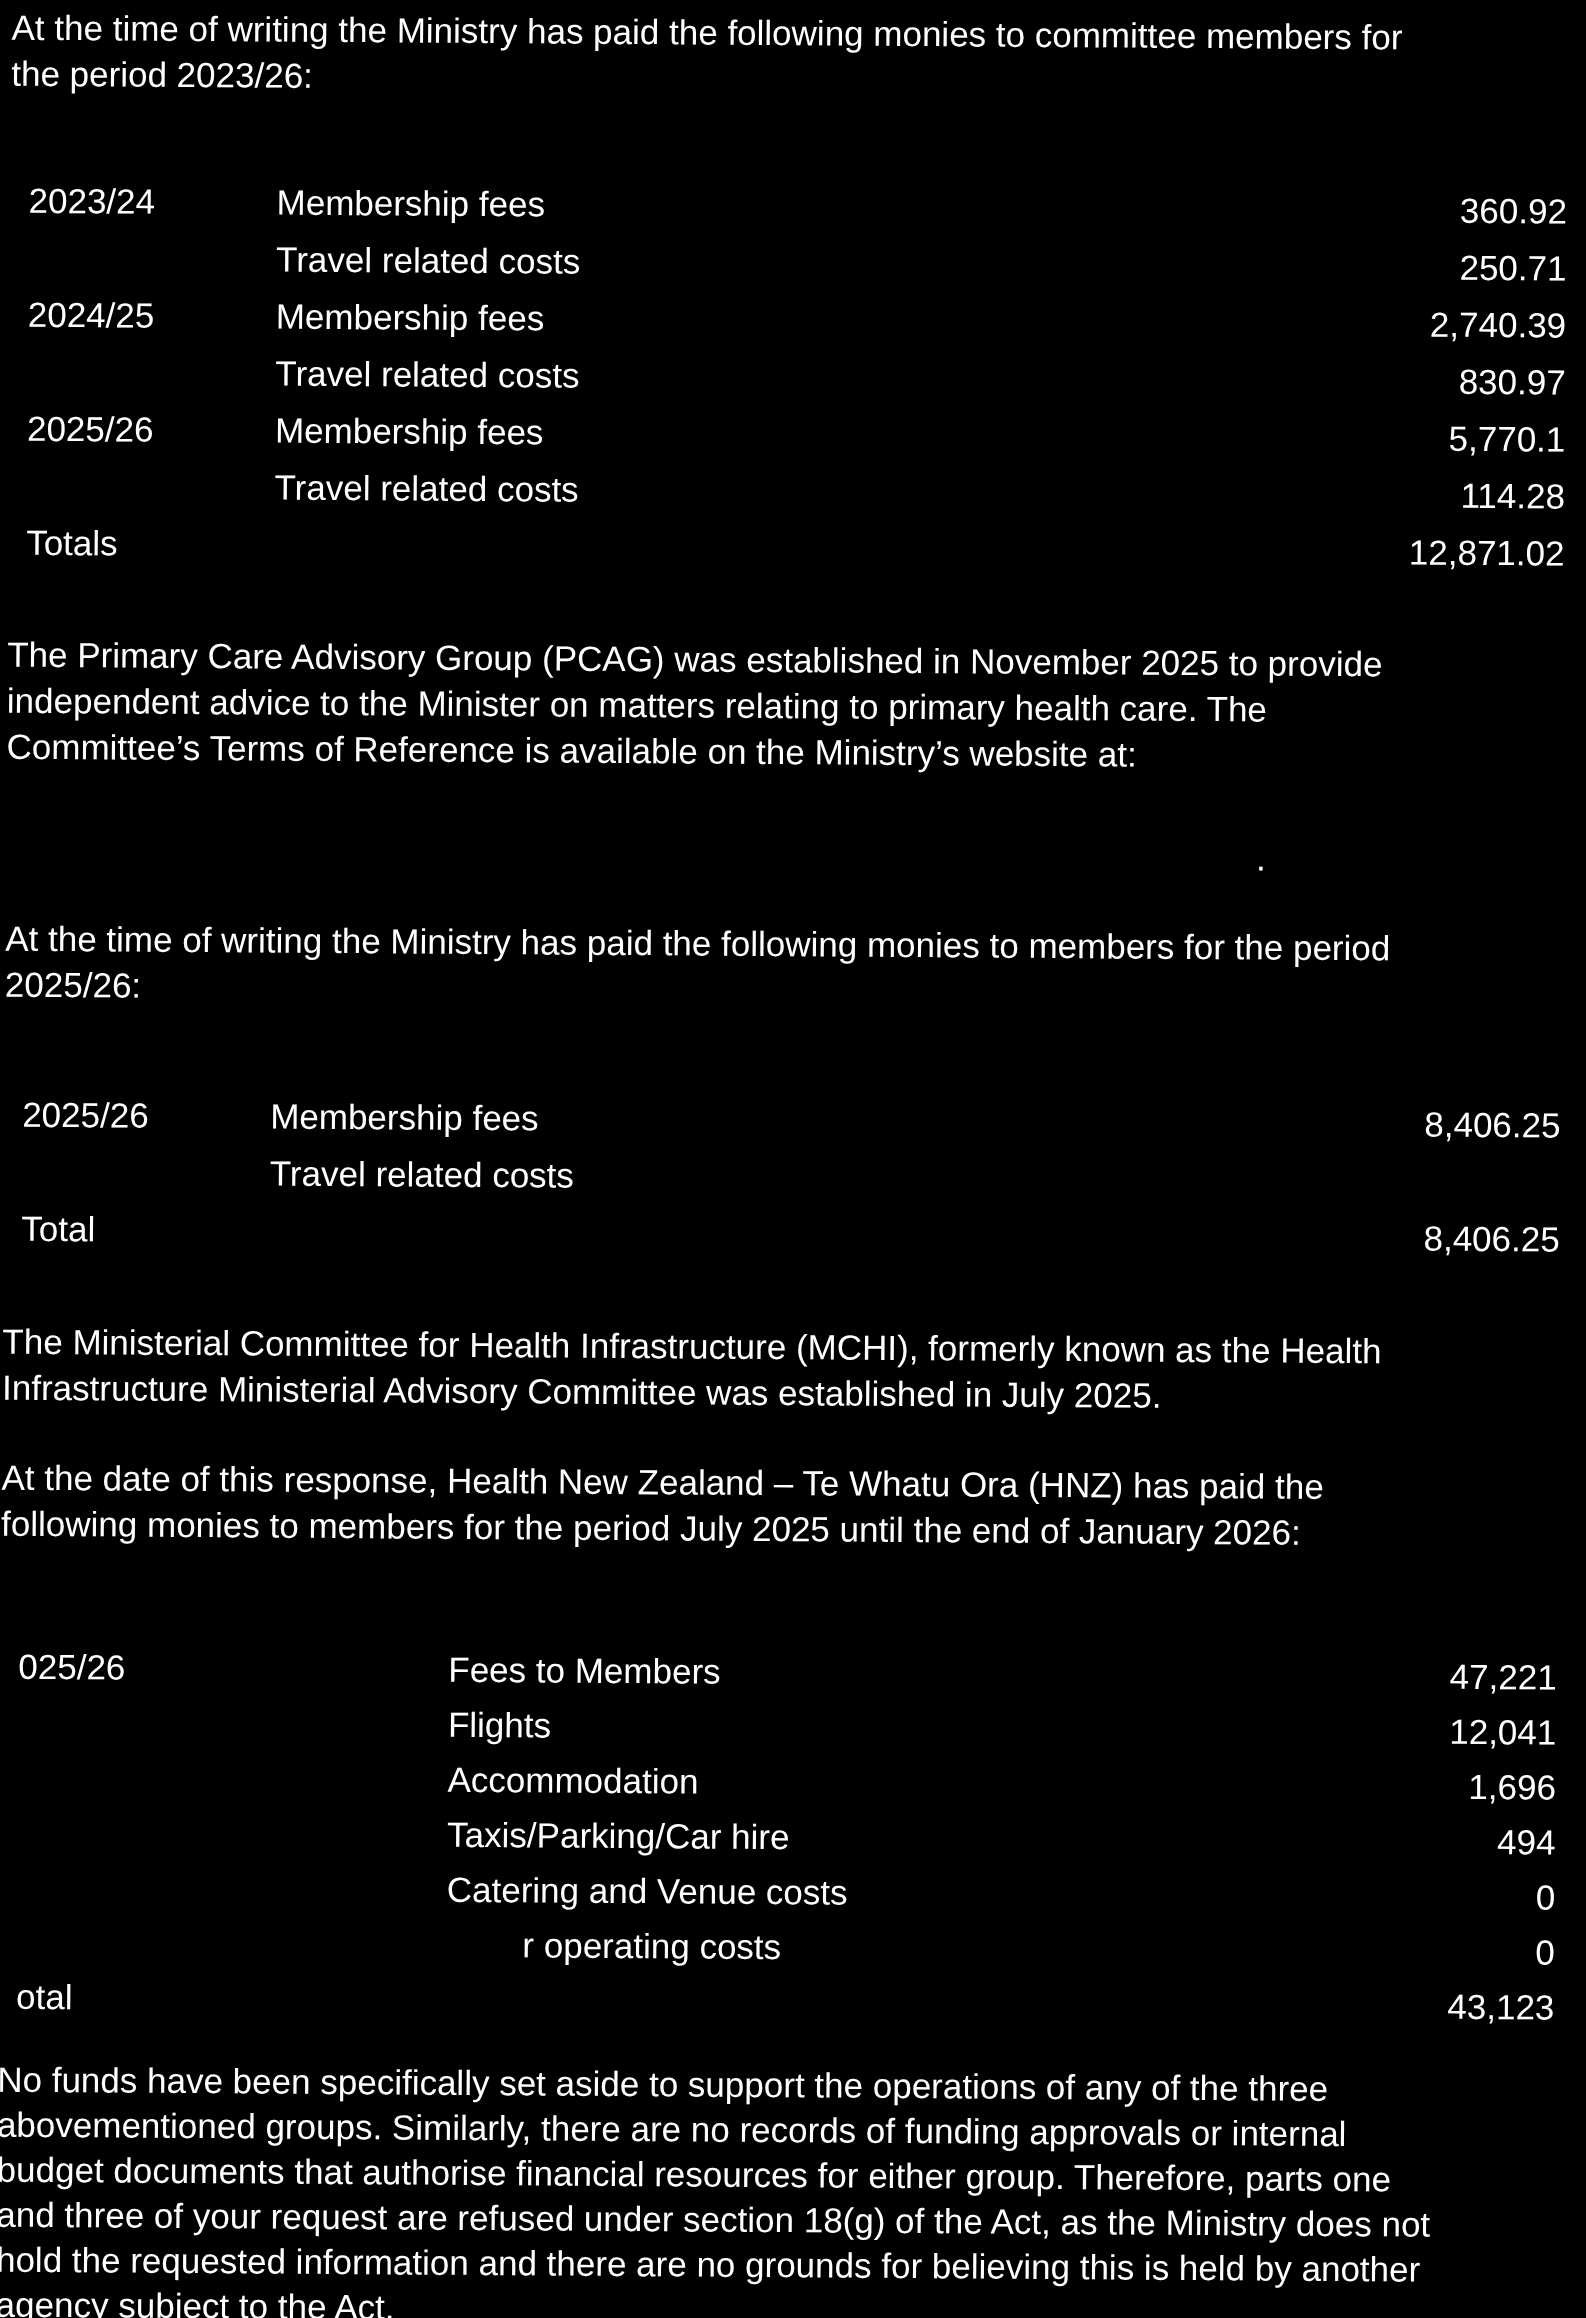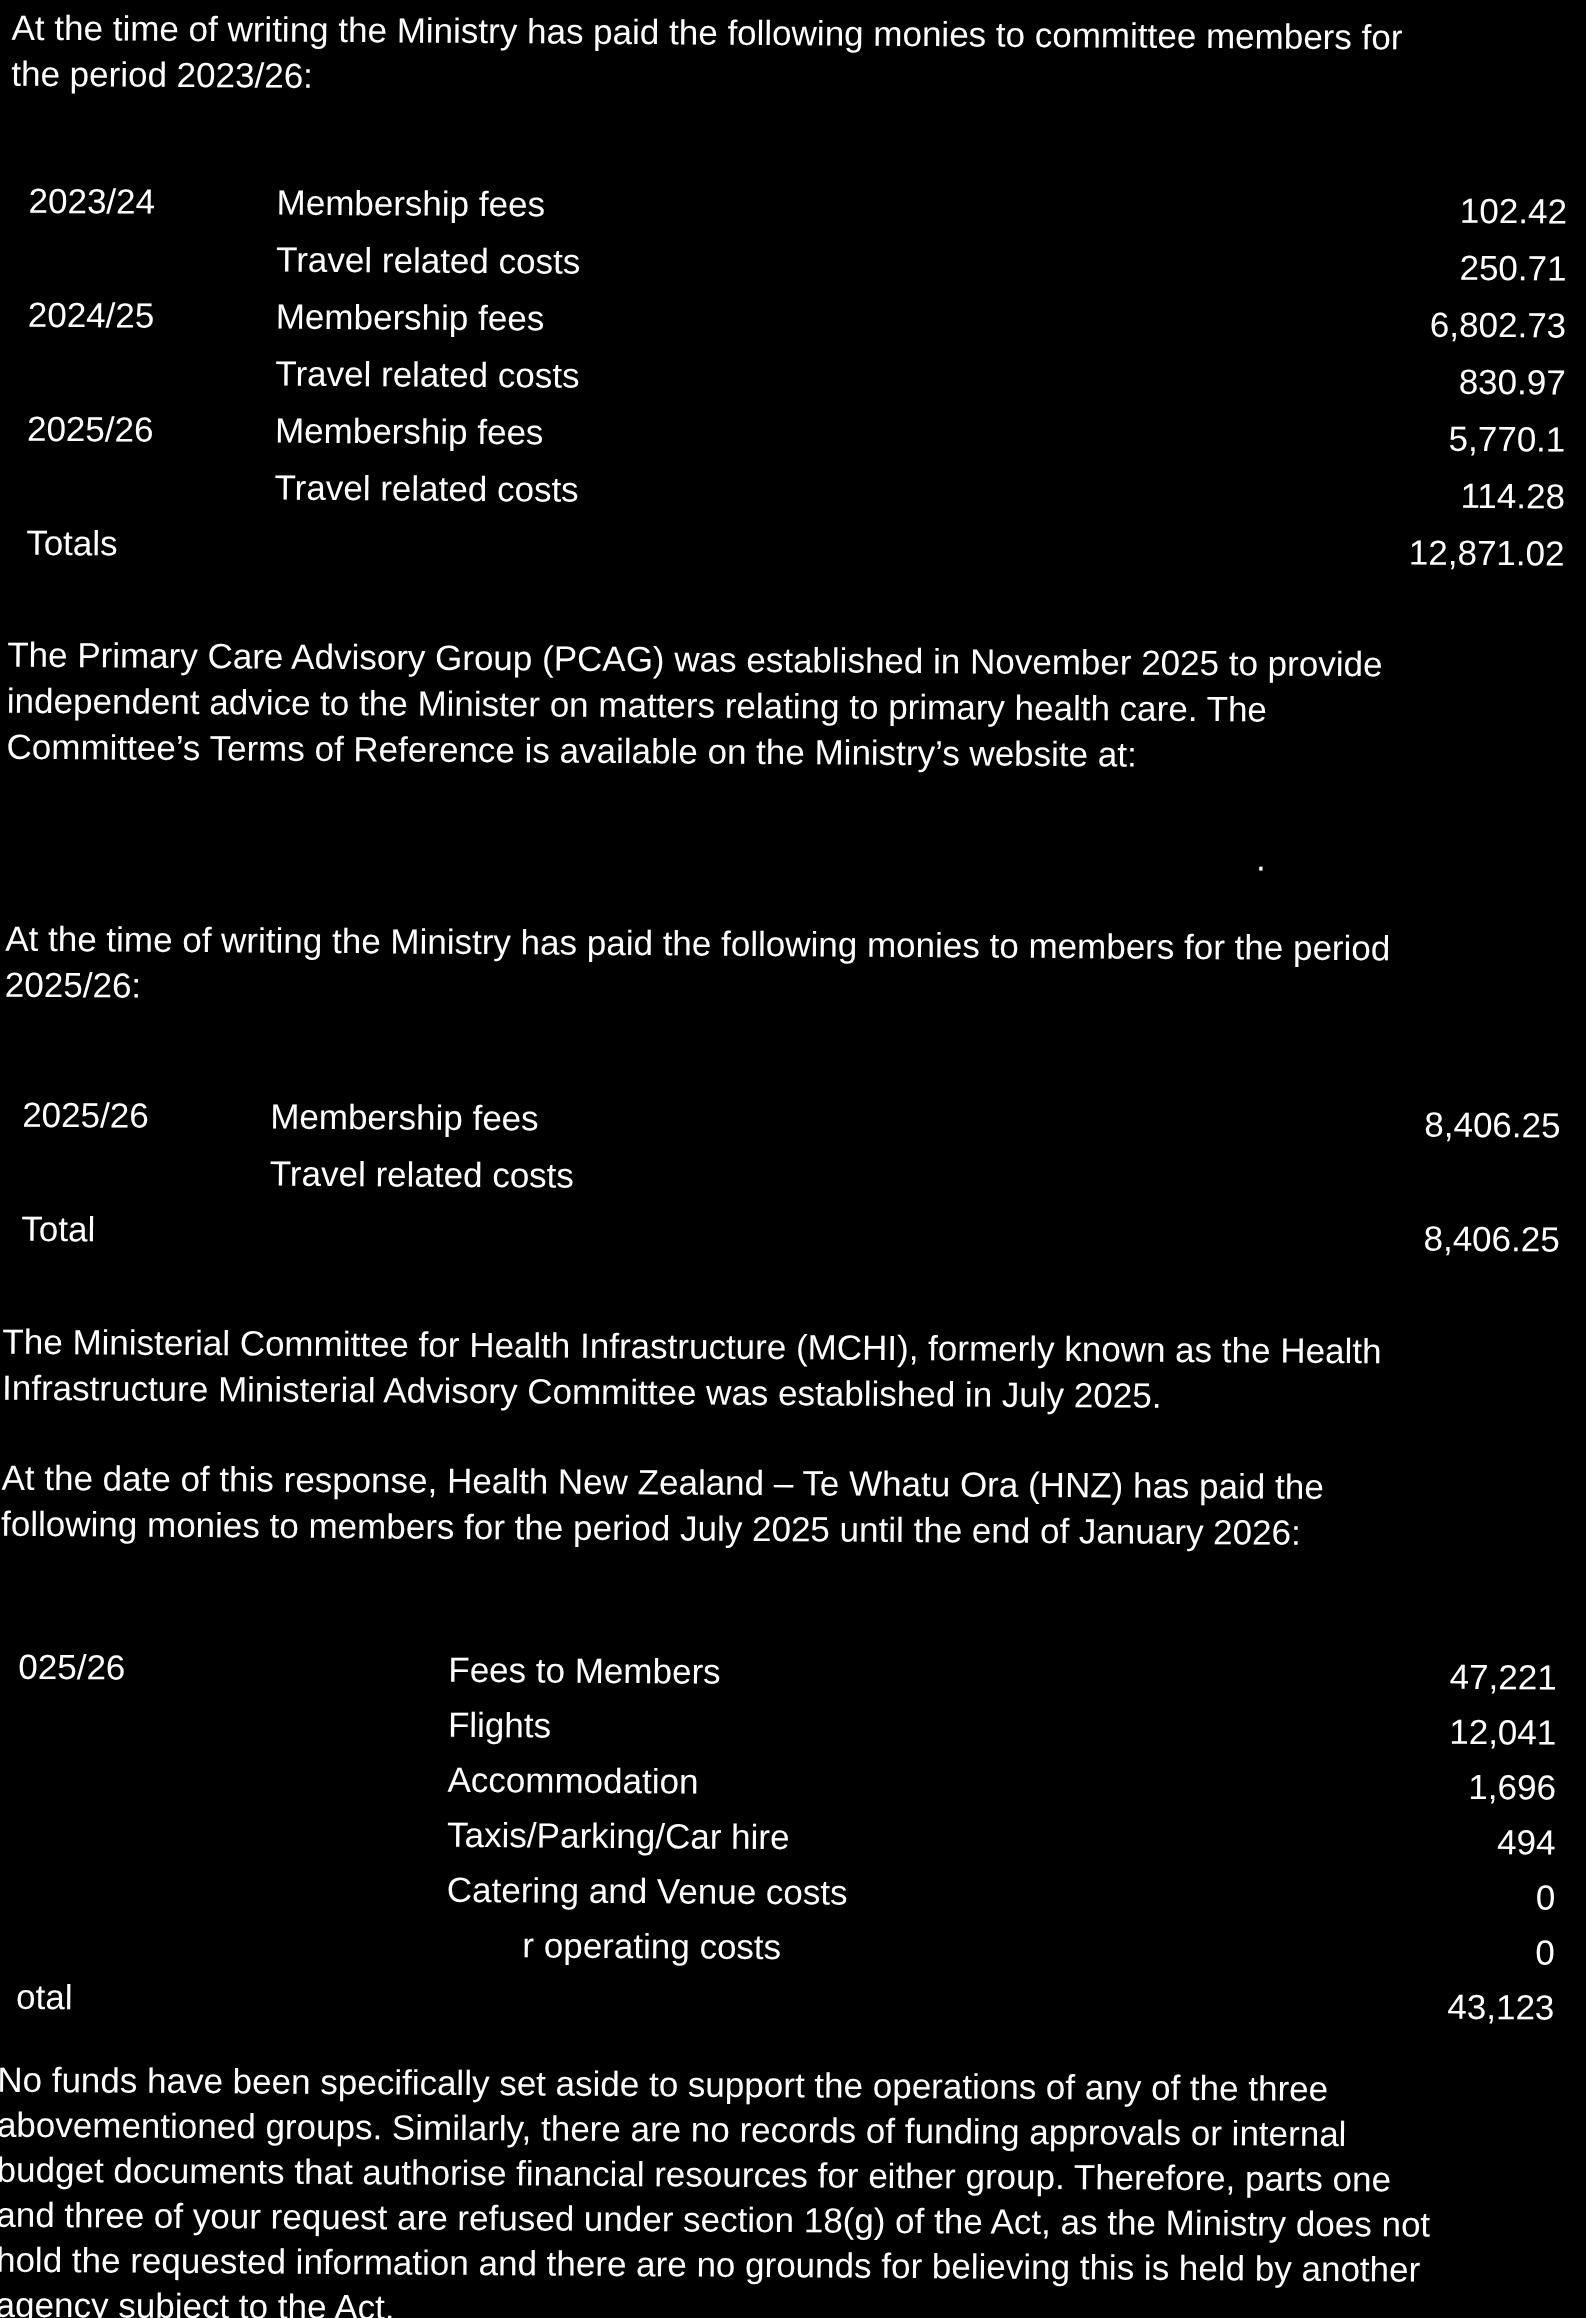--- a/index.html
+++ b/index.html
@@ -42,31 +42,31 @@
 
     <div class="para" id="para-intro">
       <div class="line">At the time of writing the Ministry has paid the following monies to committee members for</div>
       <div class="line">the period 2023/26:</div>
     </div>
 
     <div class="tbl" id="tbl-1">
       <div class="trow">
         <span class="year">2023/24</span>
         <span class="lbl">Membership fees</span>
-        <span class="val">102.42</span>
+        <span class="val">360.92</span>
       </div>
       <div class="trow">
         <span class="year"></span>
         <span class="lbl">Travel related costs</span>
         <span class="val">250.71</span>
       </div>
       <div class="trow">
         <span class="year">2024/25</span>
         <span class="lbl">Membership fees</span>
-        <span class="val">6,802.73</span>
+        <span class="val">2,740.39</span>
       </div>
       <div class="trow">
         <span class="year"></span>
         <span class="lbl">Travel related costs</span>
         <span class="val">830.97</span>
       </div>
       <div class="trow">
         <span class="year">2025/26</span>
         <span class="lbl">Membership fees</span>
         <span class="val">5,770.1</span>

